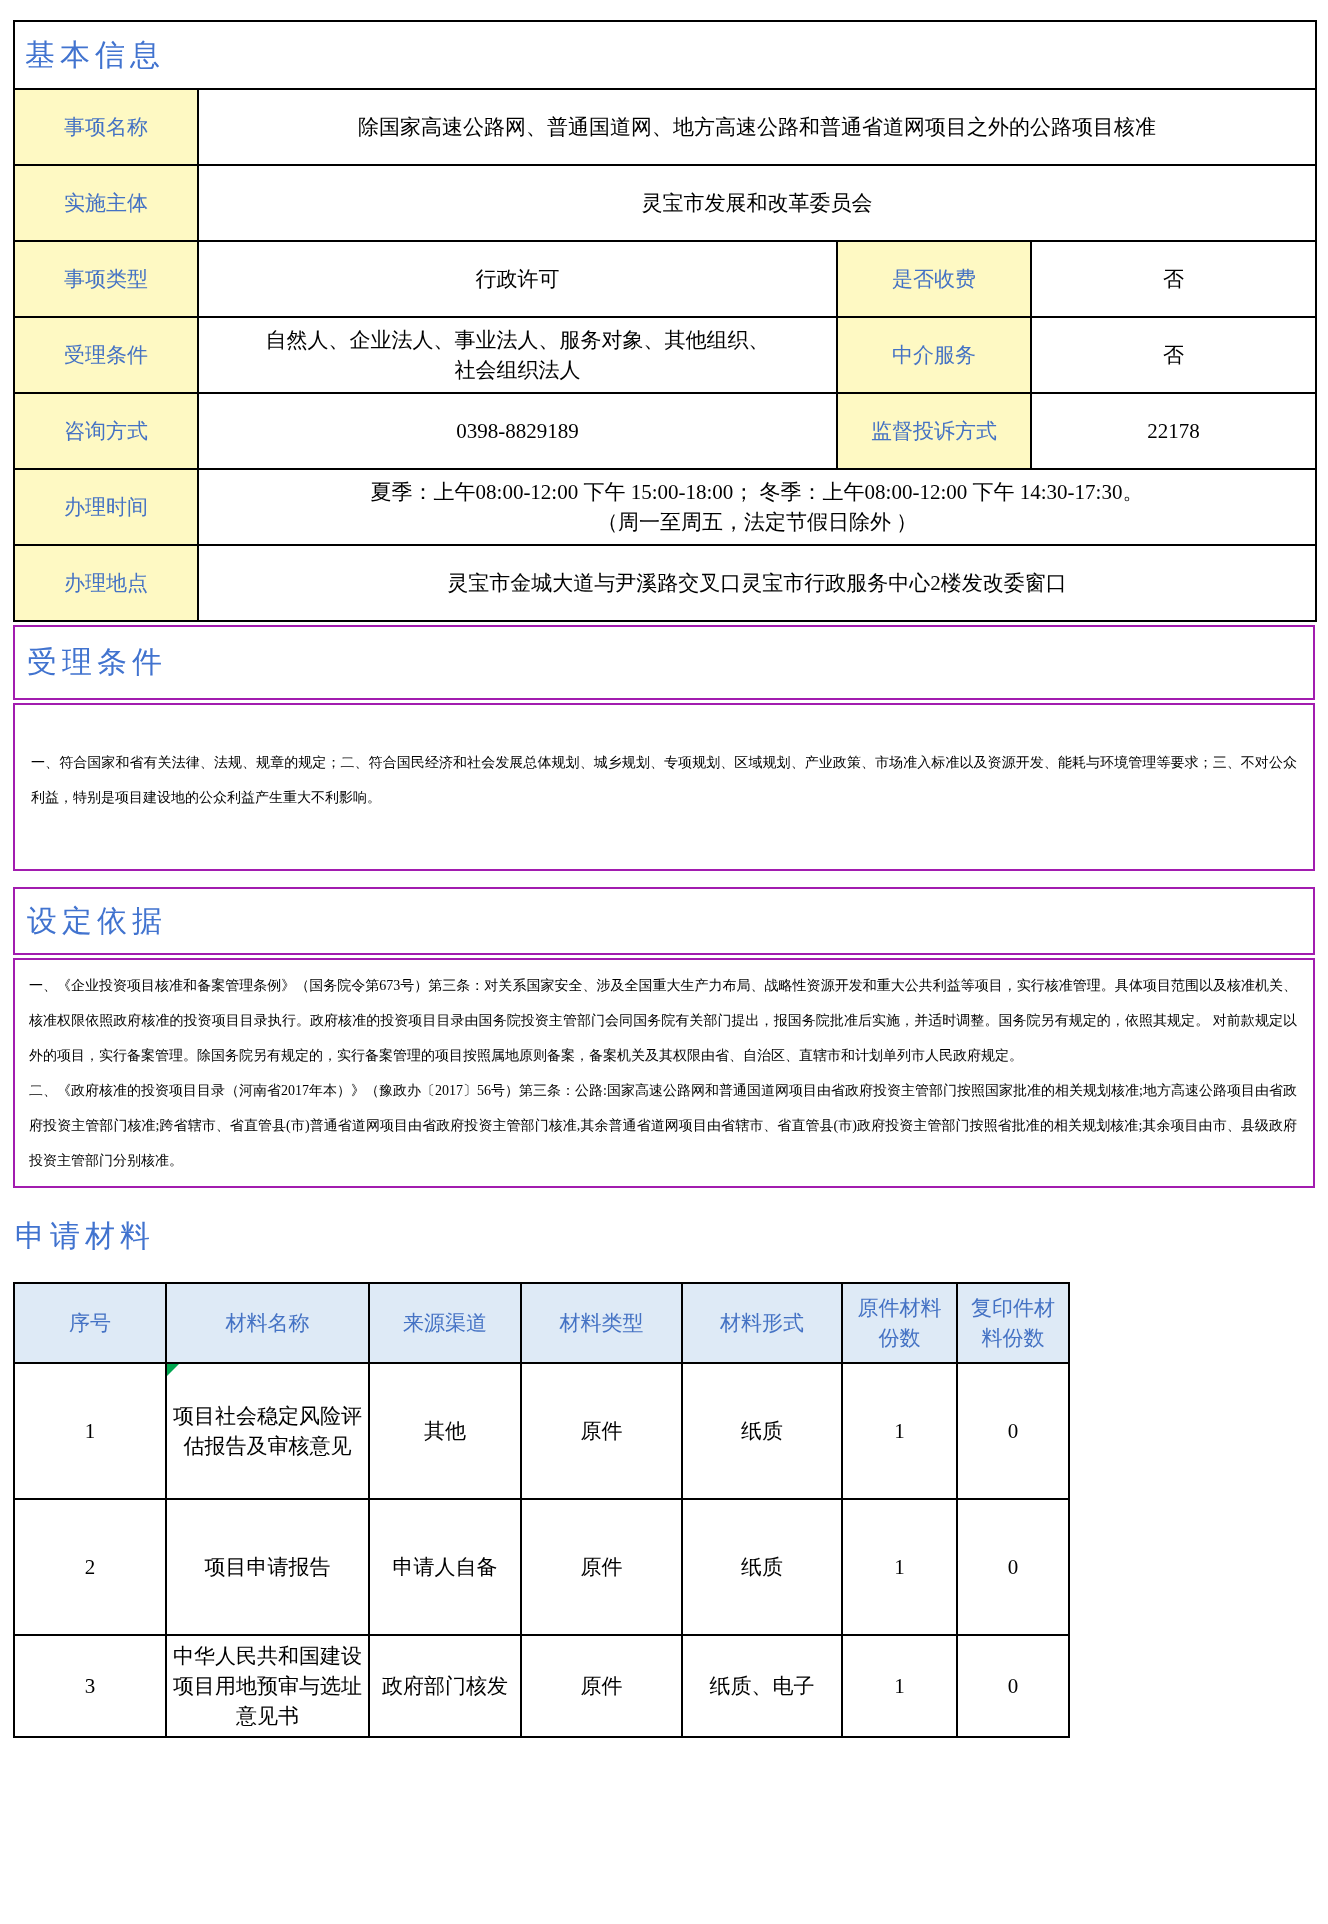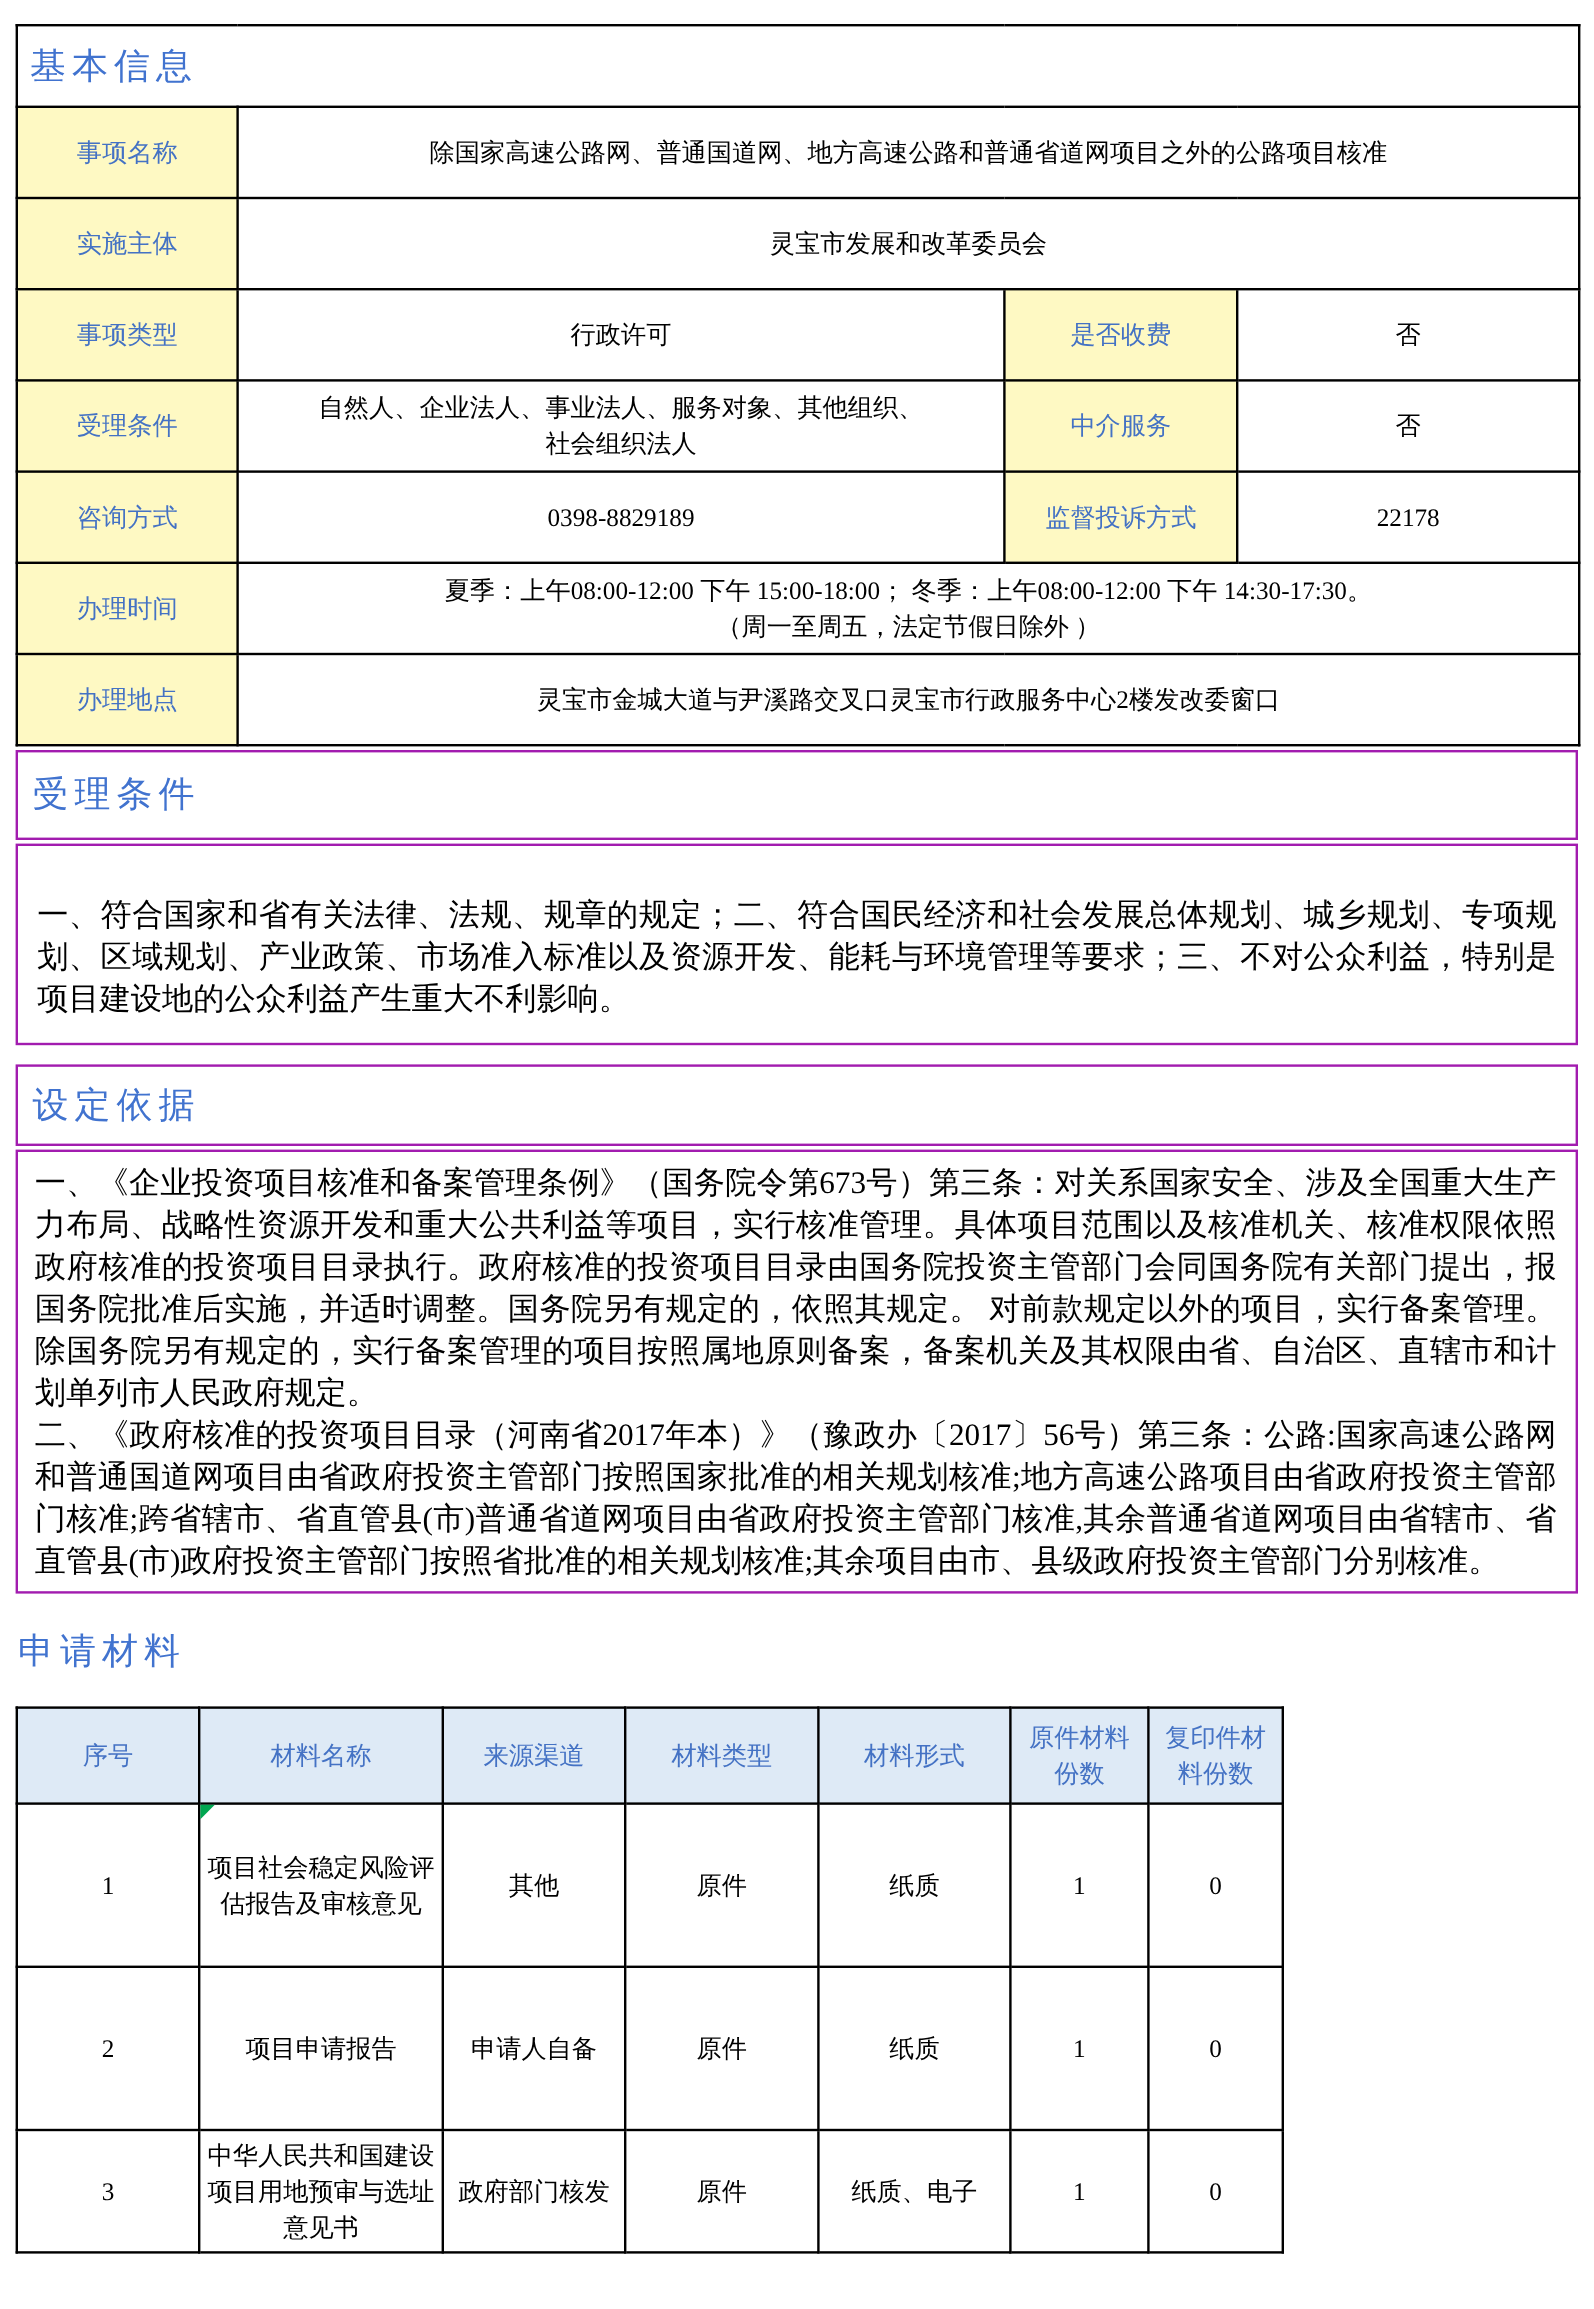--- a/index.html
+++ b/index.html
@@ -8,21 +8,21 @@
     font-family:"Liberation Serif","DejaVu Serif",serif;color:#000;
   }
   .page{padding:20px 13px 0 13px;}
   .section-title{
     font-family:"Liberation Sans","DejaVu Sans",sans-serif;
     font-weight:normal;color:#4173CF;font-size:30px;letter-spacing:5px;
   }
   .box{border:2px solid #a21caf;background:#fff;}
   .title-box{height:71px;display:flex;align-items:center;padding-left:12px;margin-top:3px;}
   .title-box.tight{height:64px;}
-  .body-box{font-size:26px;line-height:35px;text-align:justify;}
+  .body-box{font-size:14px;line-height:35px;text-align:justify;}
   .body-box.acceptance{margin-top:3px;padding:40px 16px 16px 16px;min-height:108px;}
   .body-box.basis{margin-top:3px;padding:8px 16px 8px 14px;}
   .body-box p{margin:0;}
   
   table{border-collapse:collapse;table-layout:fixed;}
   table.basic{width:1302px;}
   table.basic td{border:2px solid #000;font-size:21px;}
   td.ttl{height:64px;padding-left:10px;background:#fff;}
   td.lbl{background:#fef9c3;color:#4472C4;text-align:center;height:74px;padding:0 4px;}
   td.val{text-align:center;padding:0 12px;line-height:30px;}

